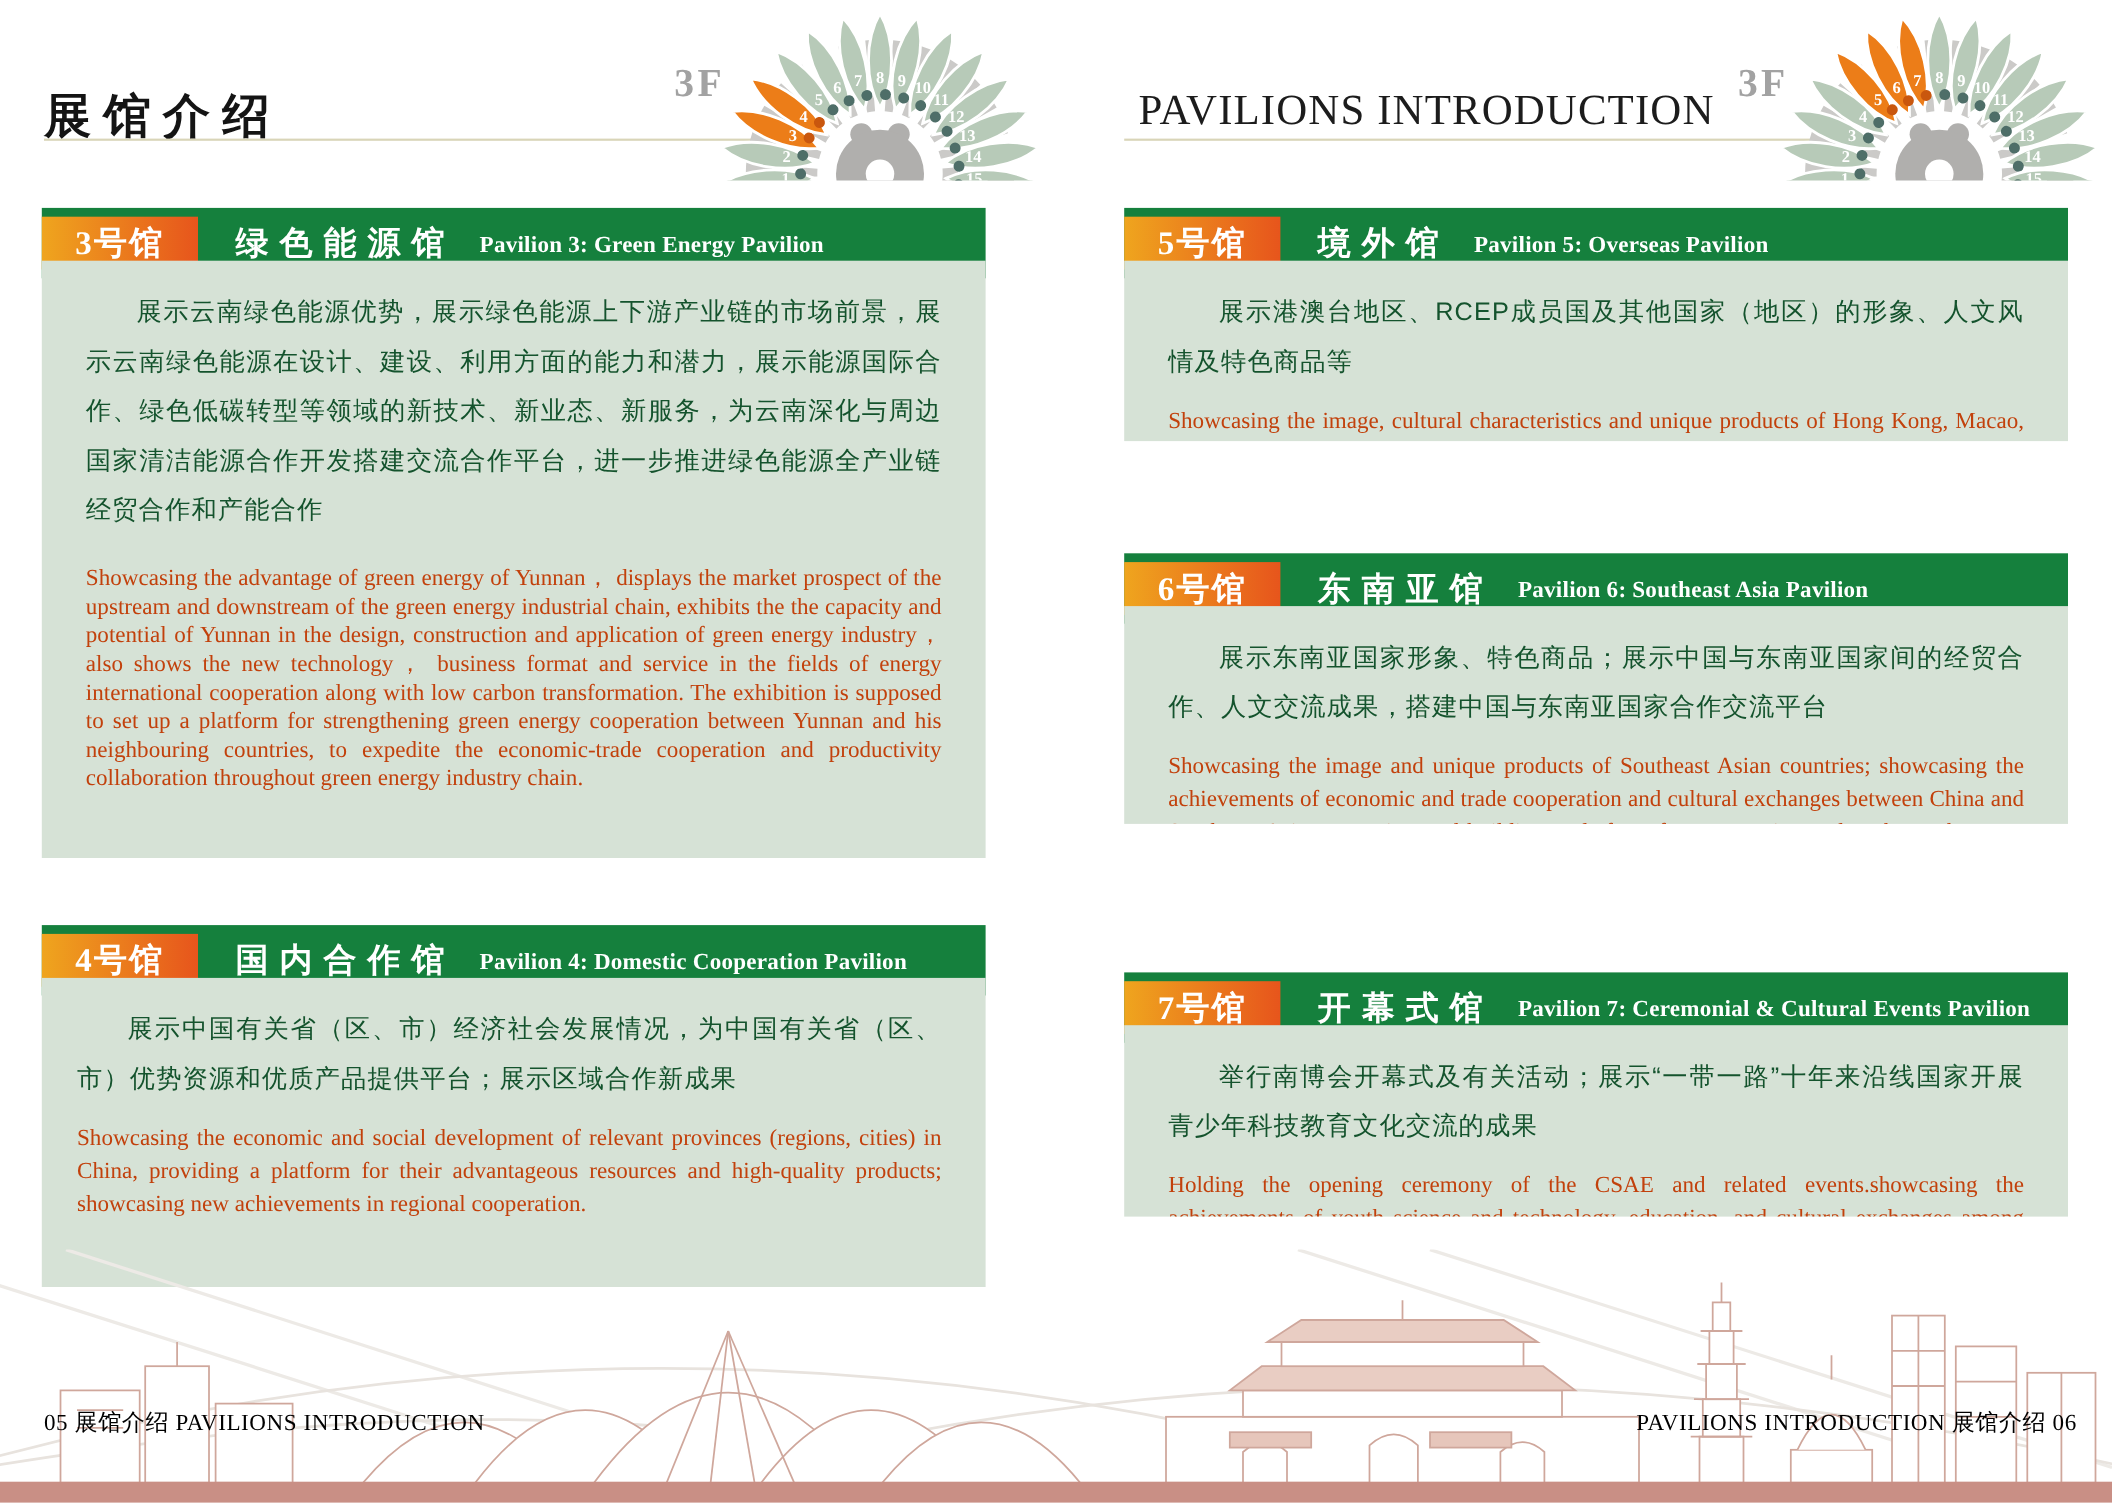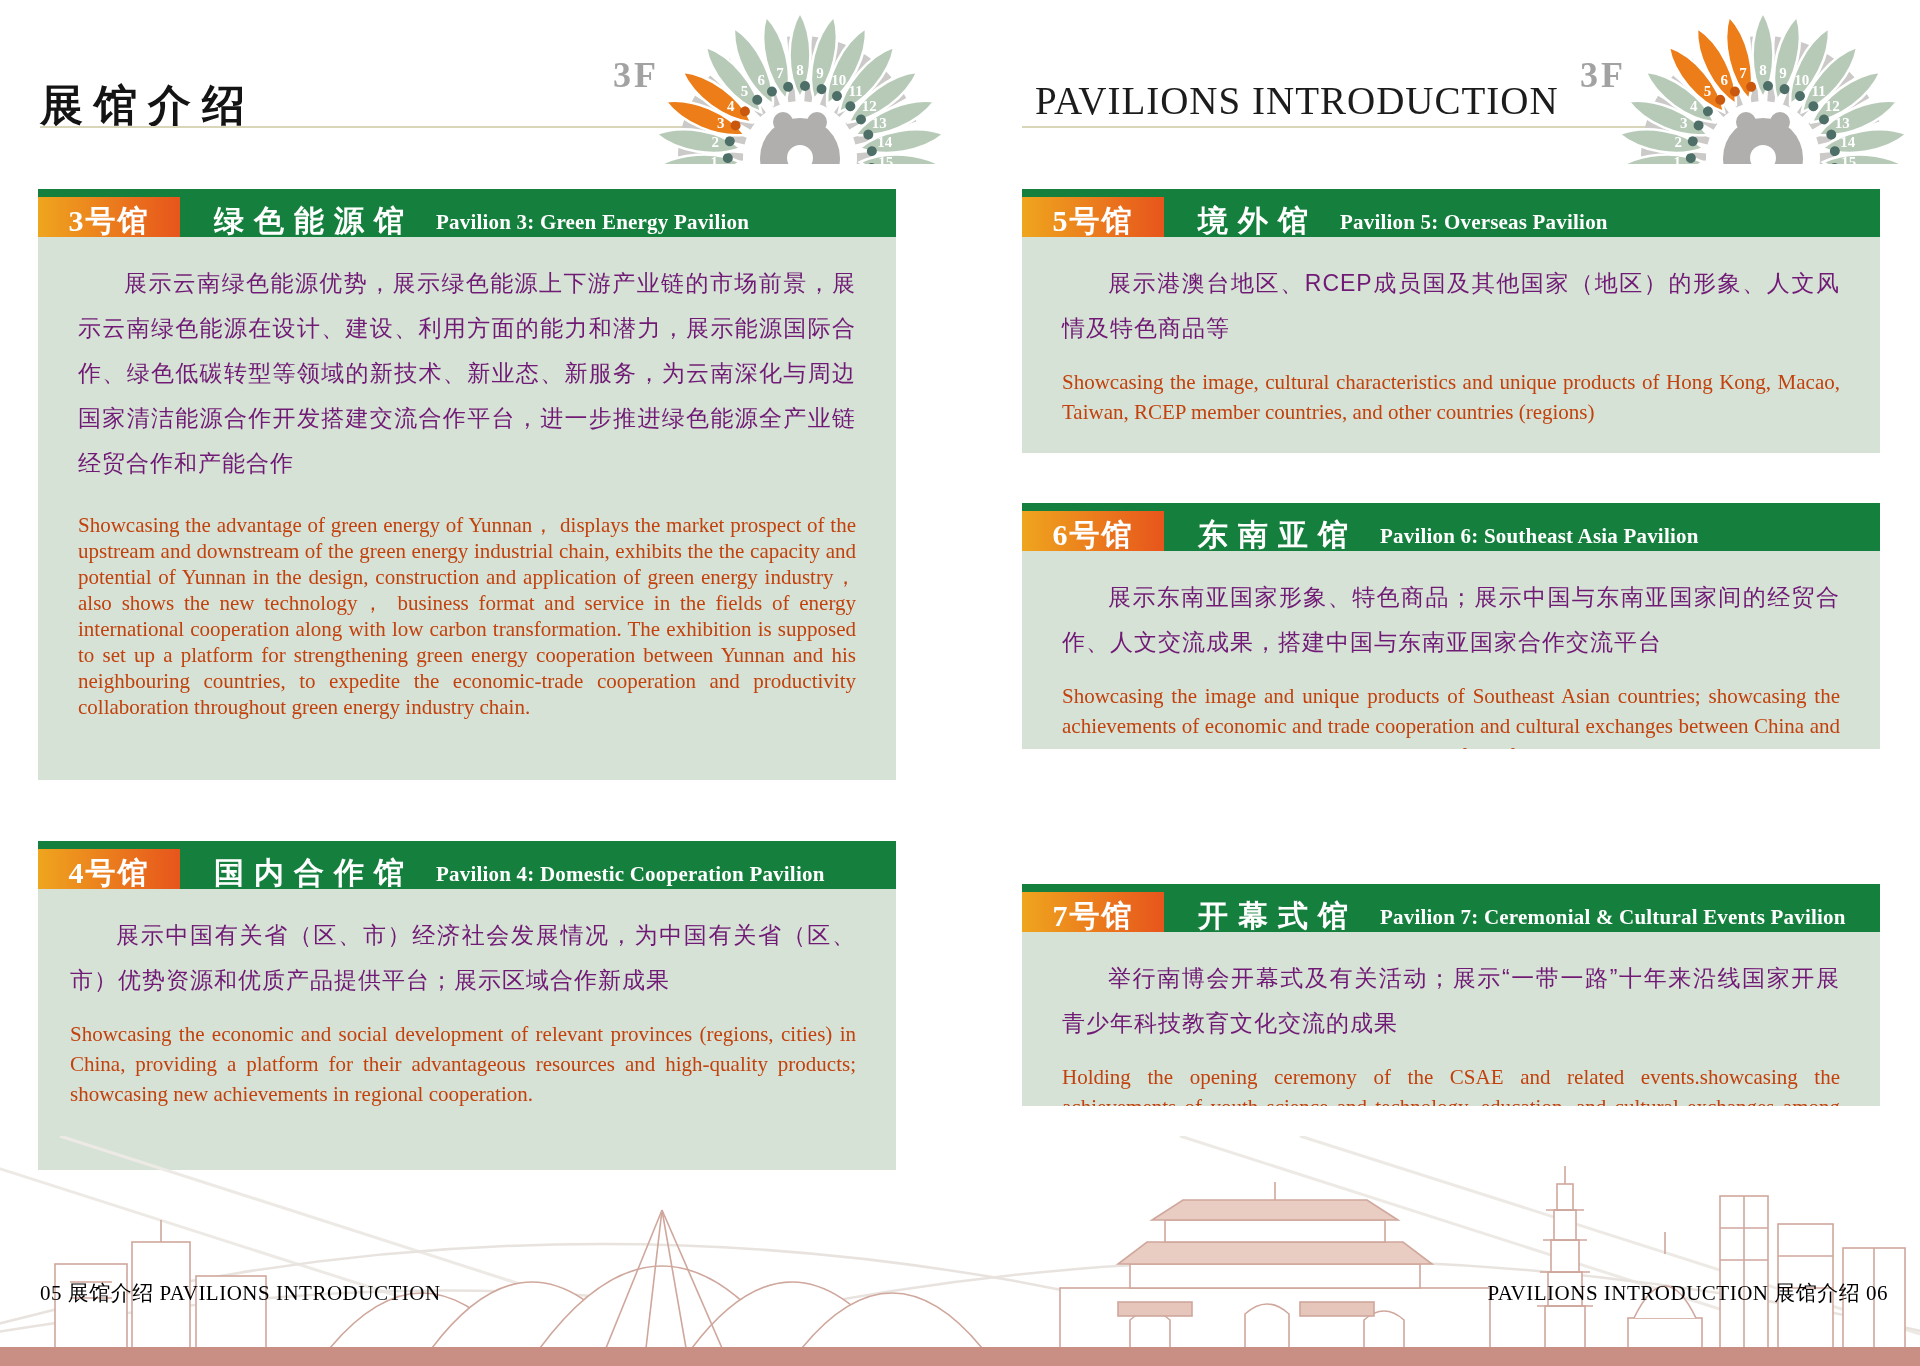--- a/index.html
+++ b/index.html
@@ -29,29 +29,29 @@
        display:flex;align-items:center;}
   .numbox{width:142px;height:48px;flex:0 0 142px;display:flex;align-items:center;justify-content:center;
           background:linear-gradient(90deg,#efa51e,#e7551c);color:#fff;
           font-size:30px;font-weight:bold;letter-spacing:2px;font-family:"Liberation Serif",serif;}
   .cnname{margin-left:34px;color:#fff;font-size:30px;font-weight:bold;letter-spacing:10px;
           font-family:"Liberation Serif",serif;white-space:nowrap;}
   .enname{margin-left:22px;color:#fff;font-size:21px;font-weight:bold;letter-spacing:0.2px;
           font-family:"Liberation Serif",serif;white-space:nowrap;padding-top:3px;}
   .content{position:absolute;left:0;top:48px;width:100%;background:#d6e2d6;
            box-sizing:border-box;padding:24px 40px 0 40px;overflow:hidden;}
-  .cn-p{margin:0;font-family:"Liberation Sans",sans-serif;color:#701a75;
+  .cn-p{margin:0;font-family:"Liberation Sans",sans-serif;color:#14532d;
         font-size:23px;line-height:45px;letter-spacing:1px;text-align:justify;text-indent:2em;}
   .en-p{margin:0;font-family:"Liberation Serif",serif;color:#c2410c;
         font-size:21px;text-align:justify;}
   .en-tight{line-height:26px;margin-top:26px;}
   .en-wide{line-height:30px;margin-top:16px;}
   .c3{top:189px;} .c3 .content{height:543px;}
   .c4{top:841px;} .c4 .content{height:281px;padding-left:32px;}
-  .c5{top:189px;} .c5 .content{height:216px;}
+  .c5{top:189px;} .c5 .content{height:164px;}
   .c6{top:503px;} .c6 .content{height:198px;}
   .c7{top:884px;} .c7 .content{height:174px;}
 
   
   .footer{top:1279px;font-size:21px;color:#000000;letter-spacing:0.5px;
           font-family:"Liberation Serif",serif;z-index:3;}
   .footer-left{left:40px;}
   .footer-right{right:32px;text-align:right;}
 
   .skyline{left:0;top:1136px;z-index:0;}

